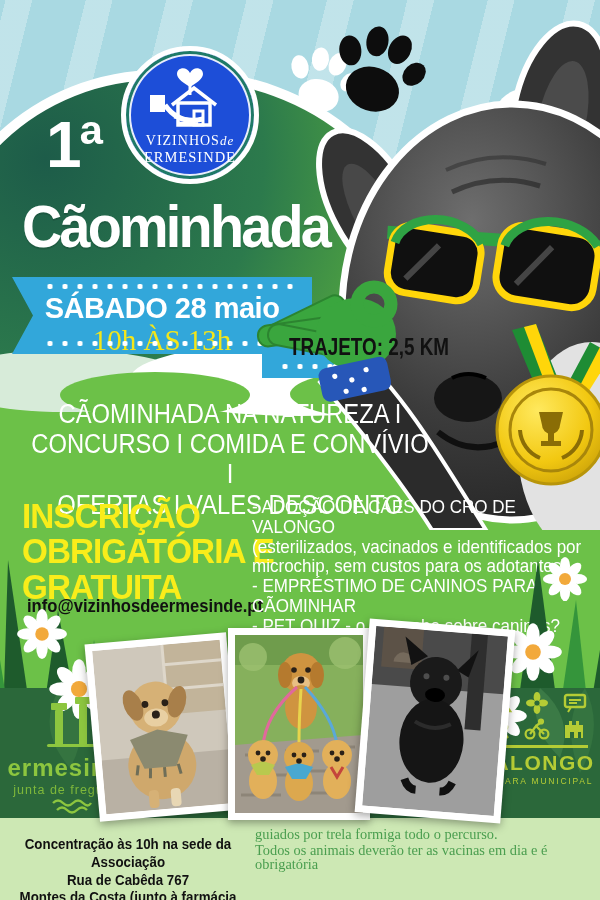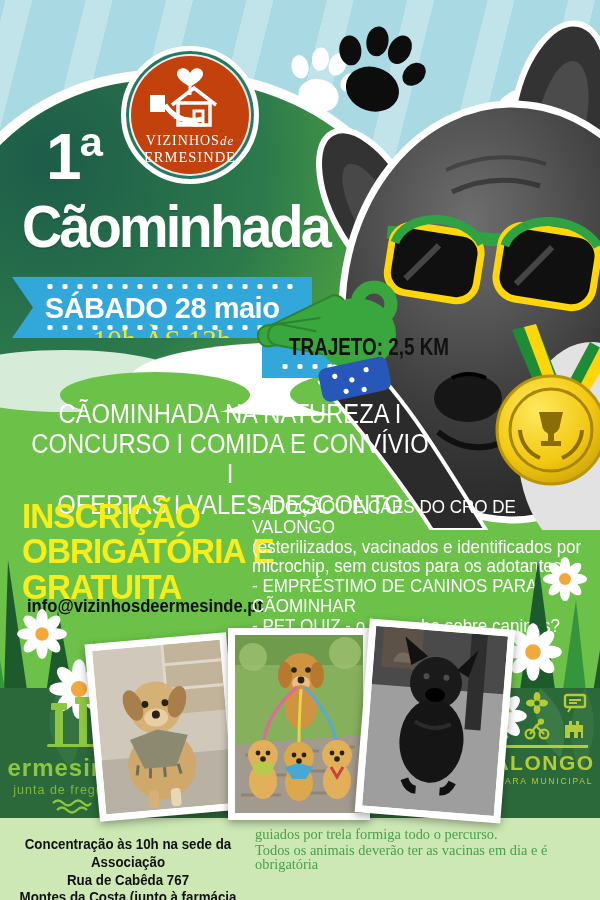--- a/index.html
+++ b/index.html
@@ -17,36 +17,36 @@
 
   
   .blob{position:absolute;left:-70px;top:70px;width:500px;height:460px;z-index:3;
     border-radius:48% 52% 55% 45%/50% 50% 55% 45%;
     border:10px solid #fff;
     background:radial-gradient(circle at 22% 18%,#1d5c49 0%,#2c7a4c 42%,#55a93f 72%,#74c23e 100%);}
 
   .paw{position:absolute;z-index:4;}
 
   
-  .edition{position:absolute;left:46px;top:120px;z-index:8;color:#fff;
+  .edition{position:absolute;left:46px;top:108px;z-index:8;color:#fff;
     font-size:64px;font-weight:bold;letter-spacing:-2px;}
   .badge{position:absolute;left:121px;top:46px;width:138px;height:138px;z-index:8;
-    background:#c2410c;border:5px solid #fff;border-radius:50%;
+    background:#1d4ed8;border:5px solid #fff;border-radius:50%;
     box-shadow:inset 0 0 0 3px #1f7a67, inset 0 0 0 5px rgba(255,255,255,.9);
     text-align:center;color:#fff;}
   .badge svg{margin-top:10px;}
   .badge-l1{font-family:"Liberation Serif",serif;font-size:14px;letter-spacing:1px;margin-top:-4px;}
   .badge-l1 i{font-family:"Liberation Serif",serif;font-style:italic;text-transform:none;font-size:13px;}
   .badge-l2{font-family:"Liberation Serif",serif;font-size:14.5px;letter-spacing:1px;}
   .title{position:absolute;left:22px;top:192px;z-index:8;color:#fff;
     font-size:60px;font-weight:bold;letter-spacing:-3px;transform:scaleX(.93);transform-origin:left top;
     text-shadow:0 2px 0 rgba(0,0,0,.12);}
 
   
-  .ribbon{position:absolute;left:12px;top:277px;width:300px;height:61px;z-index:6;
+  .ribbon{position:absolute;left:12px;top:277px;width:300px;height:77px;z-index:6;
     background:#32a7da;
     clip-path:polygon(0 0,100% 0,100% 100%,0 100%,7% 50%);
     text-align:center;color:#fff;}
   .dots{position:absolute;left:26px;right:10px;height:7px;
     background-image:radial-gradient(circle,#fff 2.6px,rgba(255,255,255,0) 3px);
     background-size:15px 7px;background-position:center;}
   .dots-top{top:6px;}  .dots-bot{bottom:7px;}
   .ribbon-date{margin-top:15px;font-size:29px;font-weight:bold;letter-spacing:-.5px;}
   .ribbon-time{font-family:"Liberation Serif",serif;font-size:29px;color:#f4e61a;margin-top:-1px;}
 

